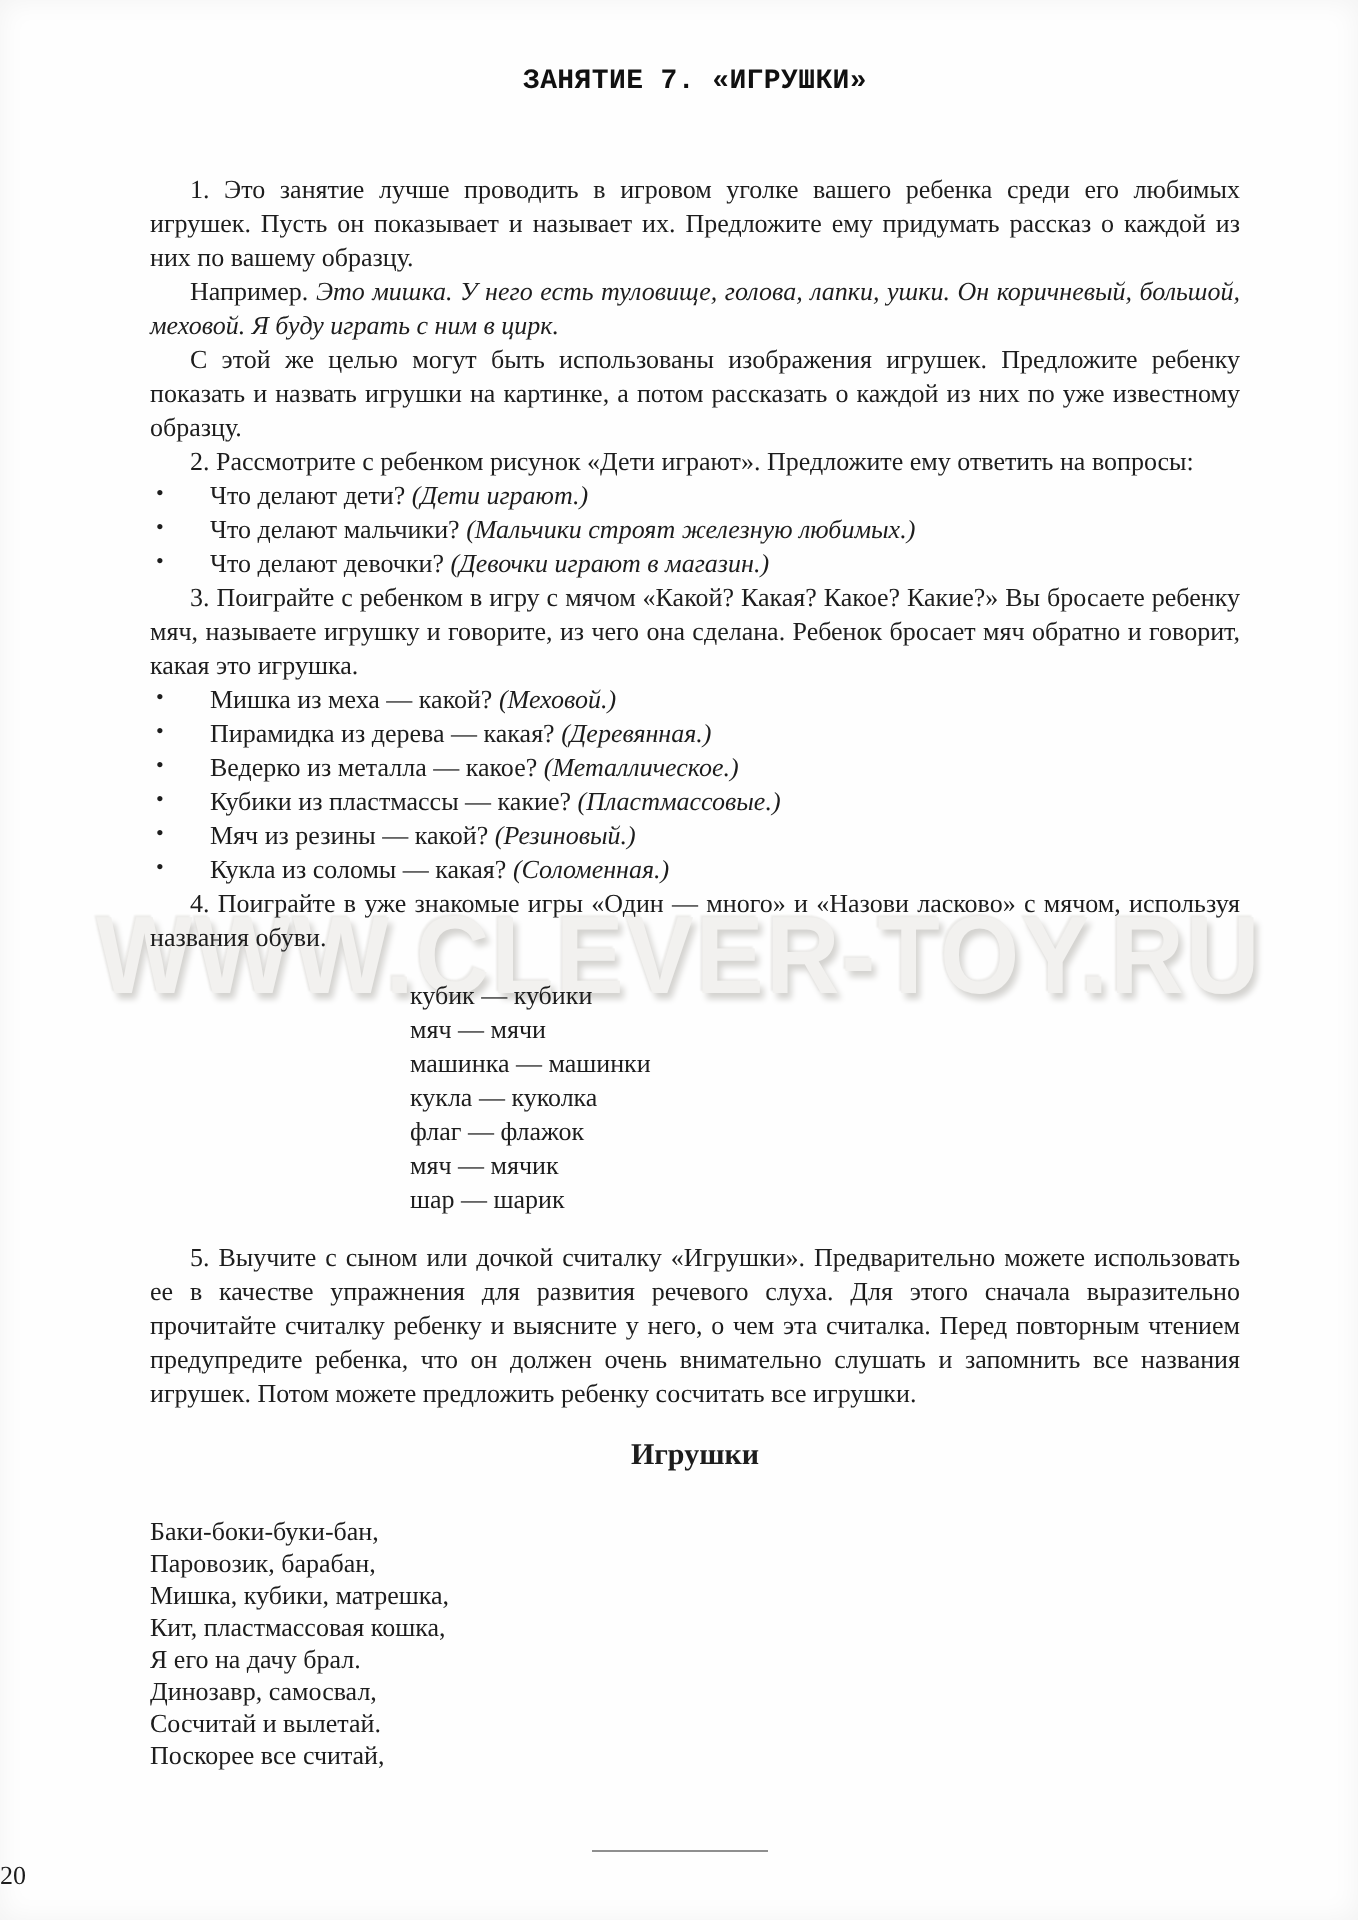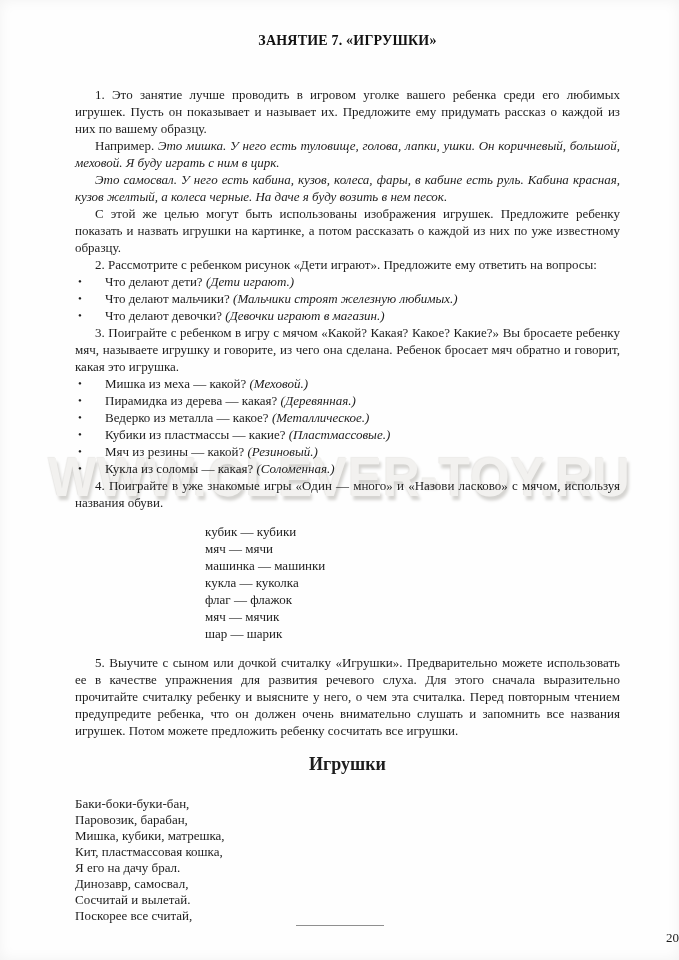--- a/index.html
+++ b/index.html
@@ -1,60 +1,59 @@
 <!DOCTYPE html>
 <html lang="ru"><head>
 <meta charset="utf-8">
 <style>
   html,body{margin:0;padding:0;background:#ffffff;}
   body{width:679px;height:960px;position:relative;overflow:hidden;
        font-family:"Liberation Serif", serif;color:#1d1d1d;}
   .page{position:absolute;inset:0;background:#fefefe;
         box-shadow:inset 0 0 14px rgba(0,0,0,0.05);}
   .content{position:absolute;left:75px;right:59px;top:33px;z-index:1;}
-  .doc-title{font-family:Liberation Serif, serif;font-weight:bold;
+  .doc-title{font-family:Liberation Mono, monospace;font-weight:bold;
         font-size:14px;text-align:center;color:#111;margin:0 0 37px 0;
         letter-spacing:0.2px;}
   p.body-par{font-size:13px;line-height:17px;text-align:justify;
         margin:0;text-indent:20px;}
   .it{font-style:italic;}
   ul.bullets{list-style:none;margin:0;padding:0;font-size:13px;line-height:17px;}
   ul.bullets li{position:relative;padding-left:30px;}
   ul.bullets li .bullet{position:absolute;left:3px;top:0;font-size:11px;}
   .word-columns{display:flex;margin:12px 0 12px 130px;font-size:13px;
         line-height:17px;flex-direction:column;}
   .word-col1{width:155px;}
   .word-col2{width:auto;}
-  .poem-heading{font-size:18px;font-weight:bold;text-align:center;
+  .poem-heading{font-size:15px;font-weight:bold;text-align:center;
         margin:15px 0 21px 0;}
   .poem{font-size:13px;line-height:16px;}
   .watermark{position:absolute;top:448px;left:50%;transform:translateX(-50%) scaleY(1.08);
         z-index:0;font-family:"Liberation Sans", sans-serif;font-weight:bold;
         font-size:51px;letter-spacing:1px;white-space:nowrap;color:#f2f1ef;
         text-shadow:2px 3px 3px #d4d3d0, -1px -1px 1px #ecebe9;user-select:none;}
-  .footer{position:absolute;bottom:14px;left:0;right:0;text-align:right;z-index:1;}
+  .footer{position:absolute;bottom:14px;left:0;right:0;text-align:left;z-index:1;}
   .footer-rule{width:88px;border-top:1px solid #8f8f8f;margin:0 auto 4px auto;height:0;}
   .page-number{font-size:13px;color:#1d1d1d;}
 </style>
 </head>
 <body>
 
 <div class="page">
 
   <div class="watermark">WWW.CLEVER-TOY.RU</div>
 
   <div class="content">
 
     <h1 class="doc-title">ЗАНЯТИЕ 7. «ИГРУШКИ»</h1>
 
     <p class="body-par">1. Это занятие лучше проводить в игровом уголке вашего ребенка среди его любимых игрушек. Пусть он показывает и называет их. Предложите ему придумать рассказ о каждой из них по вашему образцу.</p>
 
     <p class="body-par"><span>Например. </span><span class="it">Это мишка. У него есть туловище, голова, лапки, ушки. Он коричневый, большой, меховой. Я буду играть с ним в цирк.</span></p>
 
-    <p class="body-par it">Это самосвал. У него есть кабина, кузов, колеса, фары, в кабине есть руль. Кабина красная, кузов желтый, а колеса черные. На даче я буду возить в нем песок.</p>
 
     <p class="body-par">С этой же целью могут быть использованы изображения игрушек. Предложите ребенку показать и назвать игрушки на картинке, а потом рассказать о каждой из них по уже известному образцу.</p>
 
     <p class="body-par">2. Рассмотрите с ребенком рисунок «Дети играют». Предложите ему ответить на вопросы:</p>
 
     <ul class="bullets">
       <li><span class="bullet">•</span><span>Что делают дети? </span><span class="it">(Дети играют.)</span></li>
       <li><span class="bullet">•</span><span>Что делают мальчики? </span><span class="it">(Мальчики строят железную любимых.)</span></li>
       <li><span class="bullet">•</span><span>Что делают девочки? </span><span class="it">(Девочки играют в магазин.)</span></li>
     </ul>

